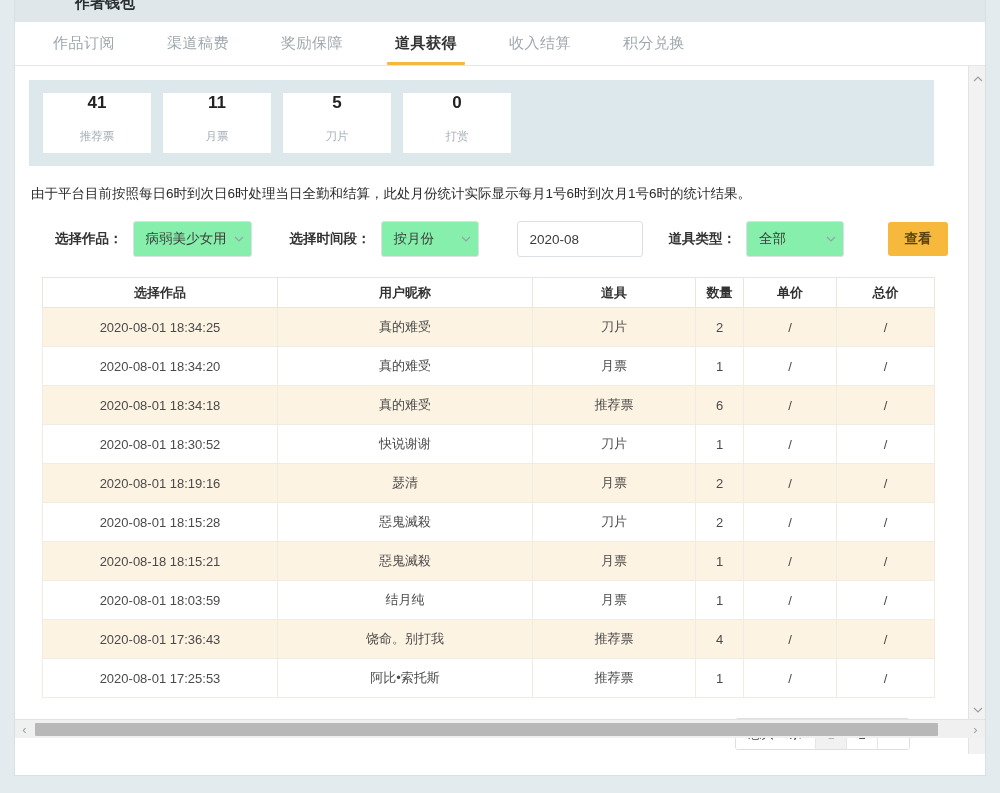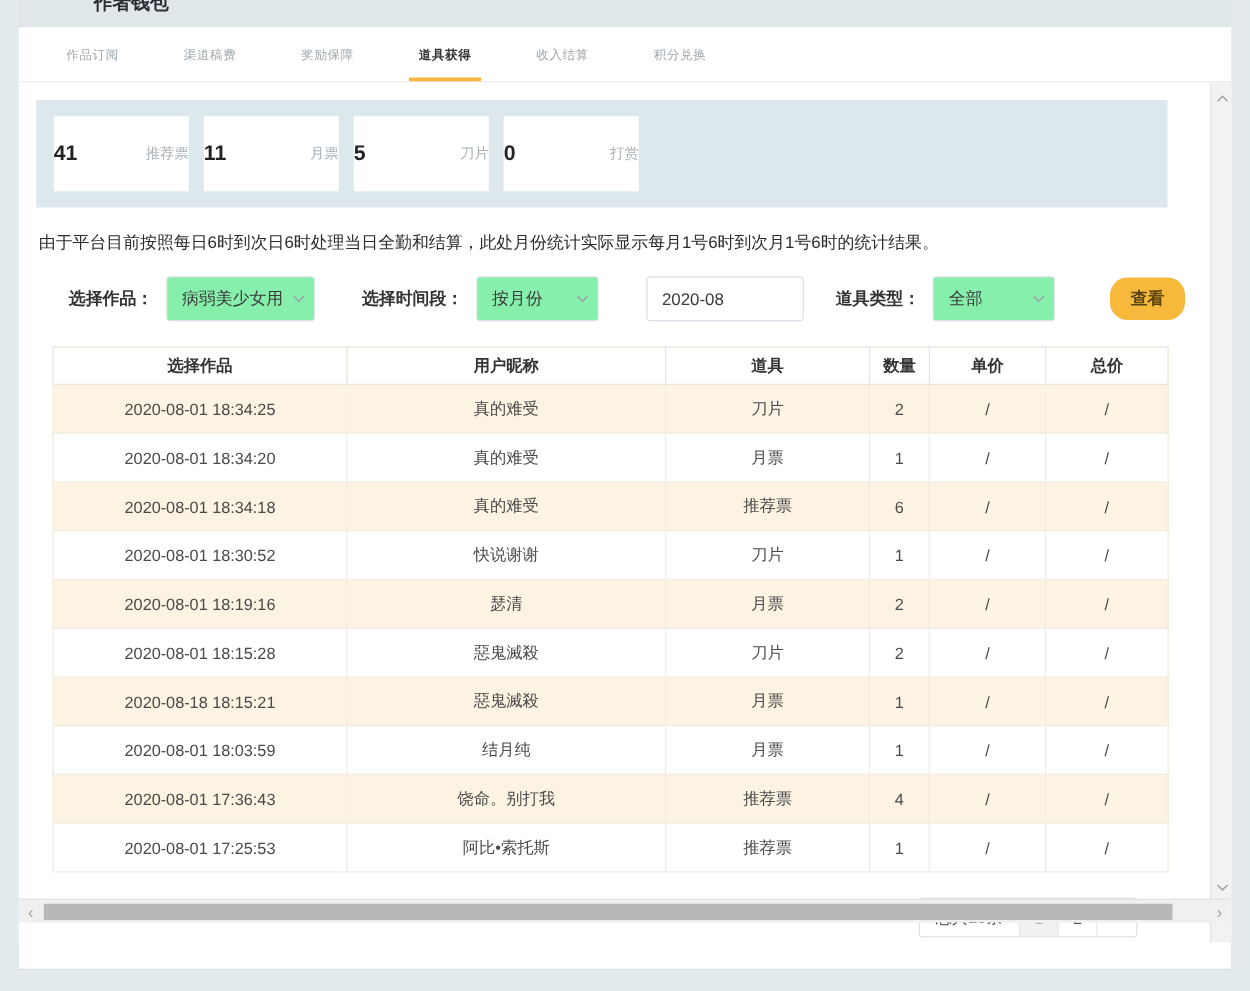--- a/index.html
+++ b/index.html
@@ -47,21 +47,21 @@
     background: #fff;
     border-bottom: 1px solid #e6e6e6;
     padding-left: 12px;
     display: flex;
     align-items: stretch;
   }
   .tab {
     position: relative;
     display: flex; align-items: center; justify-content: center;
     padding: 0 26px;
-    font-size: 10px;
+    font-size: 15px;
     color: #9ea7ad;
     cursor: pointer;
     letter-spacing: 0.5px;
     white-space: nowrap;
   }
   .tab.active {
     color: #333;
     font-weight: bold;
   }
   .tab.active::after {
@@ -92,23 +92,24 @@
     background: #dde8ec;
     padding: 13px 14px;
     display: flex;
     gap: 12px;
   }
   .stat-card {
     width: 108px;
     height: 60px;
     background: #fff;
     display: flex;
+    flex-direction: column;
     align-items: center;
-    justify-content: space-between;
-    gap: 1px;
+    justify-content: flex-start;
+    gap: 16px;
   }
   .stat-value {
     font-size: 17px;
     font-weight: bold;
     color: #222;
     line-height: 20px;
   }
   .stat-label {
     font-size: 11.5px;
     color: #a6b0b6;
@@ -172,21 +173,21 @@
     color: #3b3b3b;
     padding: 0 12px;
     margin-right: 26px;
     font-family: "Liberation Sans", sans-serif;
   }
   #view-button {
     width: 84px; height: 34px;
     background: #f6b93c;
     color: #5b4410;
     border: none;
-    border-radius: 14px;
+    border-radius: 3px;
     font-size: 13.5px;
     font-weight: bold;
     cursor: pointer;
     font-family: "Liberation Sans", sans-serif;
     margin-left: 6px;
   }
 
   
   #data-table {
     margin: 20px 14px 0 27px;

